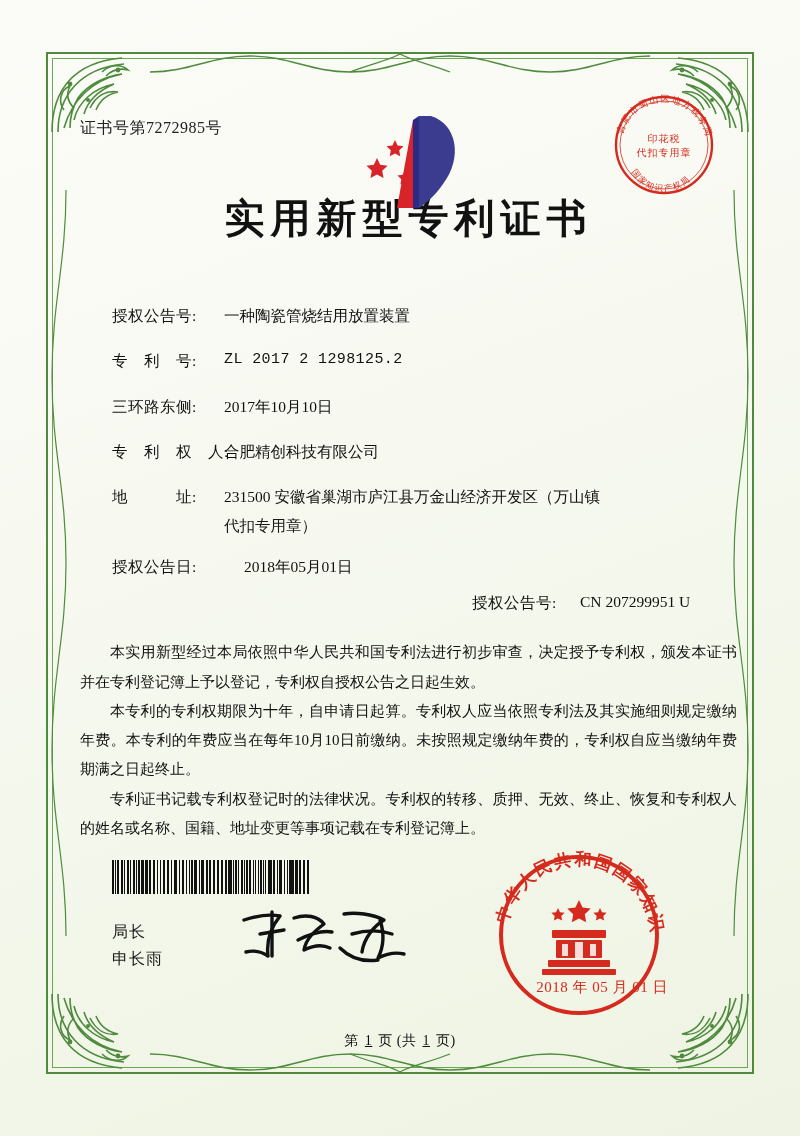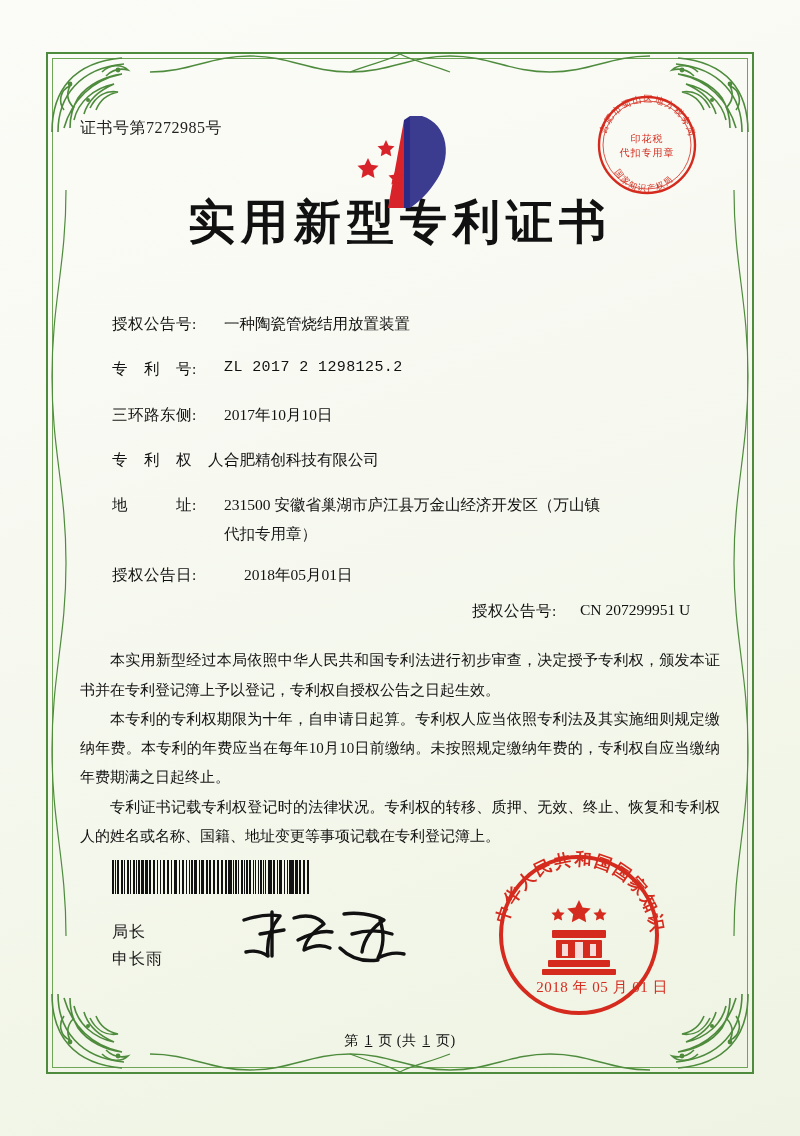--- a/index.html
+++ b/index.html
@@ -62,21 +62,21 @@
     width: 24px;
     pointer-events: none;
   }
   .edge-left { left: 46px; }
   .edge-right { right: 46px; transform: scaleX(-1); }
   .edge-left svg, .edge-right svg { width: 100%; height: 100%; display: block; }
 
   
   .content {
     position: absolute;
-    left: 80px; right: 80px; top: 78px;
+    left: 80px; right: 63px; top: 78px;
   }
   .cert-no {
     font-size: 16px;
     letter-spacing: 0.5px;
     color: #222;
     margin-top: 40px;
   }
   .logo {
     position: absolute;
     left: 50%;
@@ -93,21 +93,21 @@
     top: 6px;
     width: 122px;
     height: 122px;
   }
   .seal-top svg { display: block; }
 
   .title {
     text-align: center;
     font-family: Liberation Serif, serif;
     font-weight: bold;
-    font-size: 47px;
+    font-size: 40px;
     letter-spacing: 6px;
     margin-top: 52px;
     color: #111;
   }
 
   .fields {
     margin-top: 58px;
     padding-left: 32px;
     font-size: 15.5px;
   }

